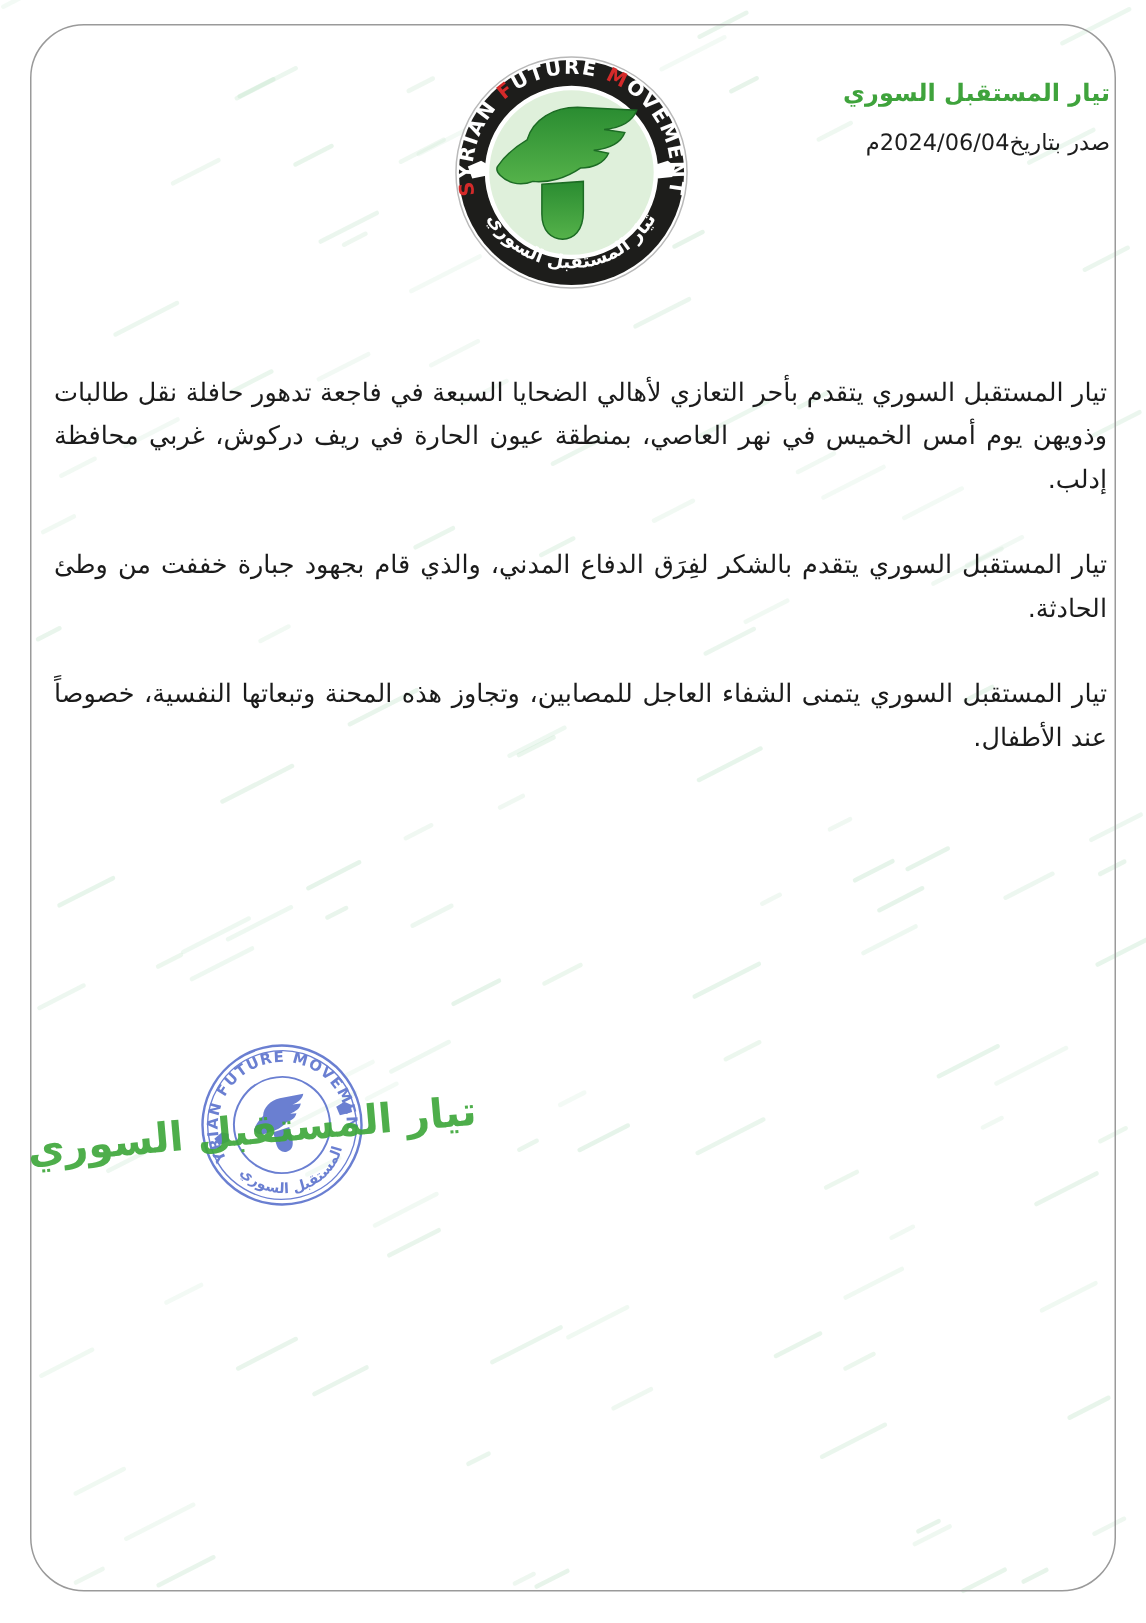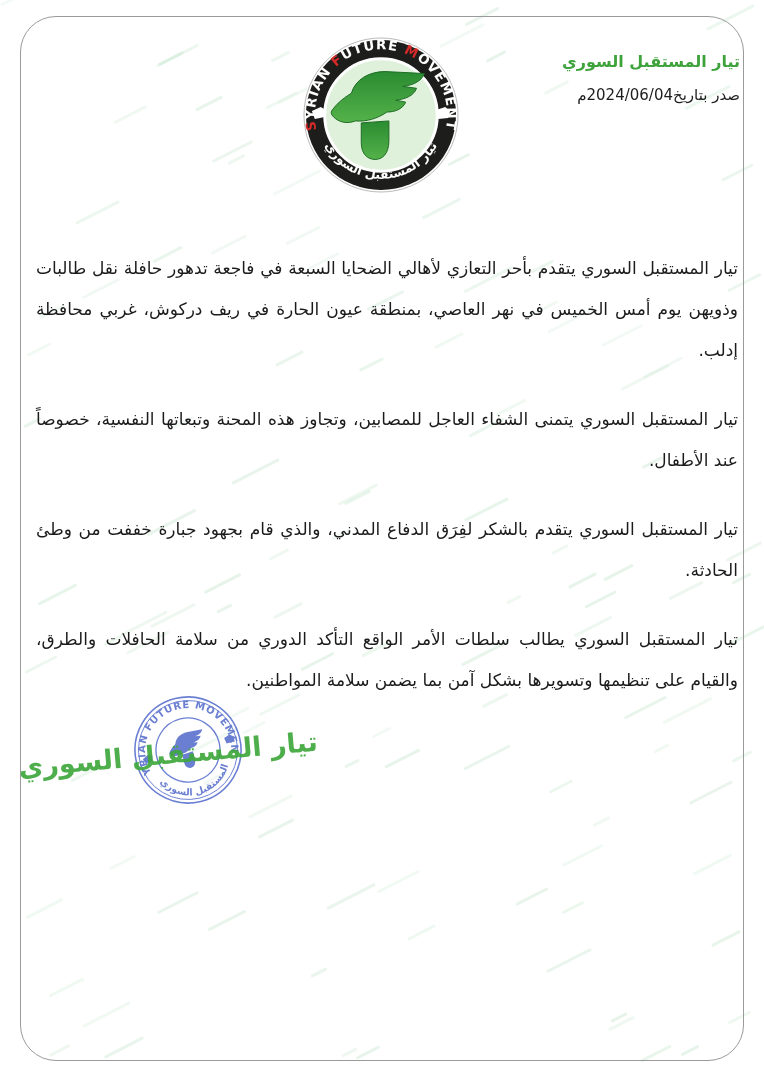--- a/index.html
+++ b/index.html
@@ -35,21 +35,21 @@
 
   .title{
     position:absolute; left:0; top:202px; width:100%;
     text-align:center; direction:rtl;
     font-size:19px; font-weight:bold; color:#111;
   }
 
   .bodytext{
     position:absolute; right:26px; top:248px; width:702px;
     direction:rtl; text-align:justify; color:#1b1b1b;
-    font-size:17px; line-height:41px;
+    font-size:17px; line-height:29px;
   }
   .bodytext p{ margin-bottom:28px; }
 
   .stamp{ position:absolute; left:76px; top:678px; width:244px; height:146px; }
   .stamp svg{ position:absolute; left:0; top:0; }
   .stamp-calligraphy{
     position:absolute; left:4px; top:58px; width:238px;
     text-align:center; direction:rtl;
     font-size:27px; font-weight:bold; color:#3fa83c;
     transform:rotate(-5deg); letter-spacing:-1px; opacity:.92;
@@ -234,23 +234,22 @@
     </div>
 
     <div class="org-info">
       <span class="line org-name">تيار المستقبل السوري</span>
       <span class="line">صدر بتاريخ2024/06/04م</span>
     </div>
 
 
     <div class="bodytext">
       <p>تيار المستقبل السوري يتقدم بأحر التعازي لأهالي الضحايا السبعة في فاجعة تدهور حافلة نقل طالبات وذويهن يوم أمس الخميس في نهر العاصي، بمنطقة عيون الحارة في ريف دركوش، غربي محافظة إدلب.</p>
+      <p>تيار المستقبل السوري يتقدم بالشكر لفِرَق الدفاع المدني، والذي قام بجهود جبارة خففت من وطئ الحادثة.</p>
       <p>تيار المستقبل السوري يتمنى الشفاء العاجل للمصابين، وتجاوز هذه المحنة وتبعاتها النفسية، خصوصاً عند الأطفال.</p>
-      <p>تيار المستقبل السوري يتقدم بالشكر لفِرَق الدفاع المدني، والذي قام بجهود جبارة خففت من وطئ الحادثة.</p>
-      <p>تيار المستقبل السوري يطالب سلطات الأمر الواقع التأكد الدوري من سلامة الحافلات والطرق، والقيام على تنظيمها وتسويرها بشكل آمن بما يضمن سلامة المواطنين.</p>
     </div>
 
     <div class="stamp">
       <svg viewBox="0 0 244 146" width="244" height="146">
         <g transform="rotate(-14 112 72)" opacity="0.82">
           <circle cx="112" cy="72" r="53" fill="none" stroke="#4a63c8" stroke-width="1.6"></circle>
           <circle cx="112" cy="72" r="49.5" fill="none" stroke="#4a63c8" stroke-width="0.9"></circle>
           <circle cx="112" cy="72" r="32" fill="none" stroke="#4a63c8" stroke-width="1.3"></circle>
 
           <path id="stampTopArc" d="M 71,86 A 43,43 0 1 1 153,86" fill="none"></path>

